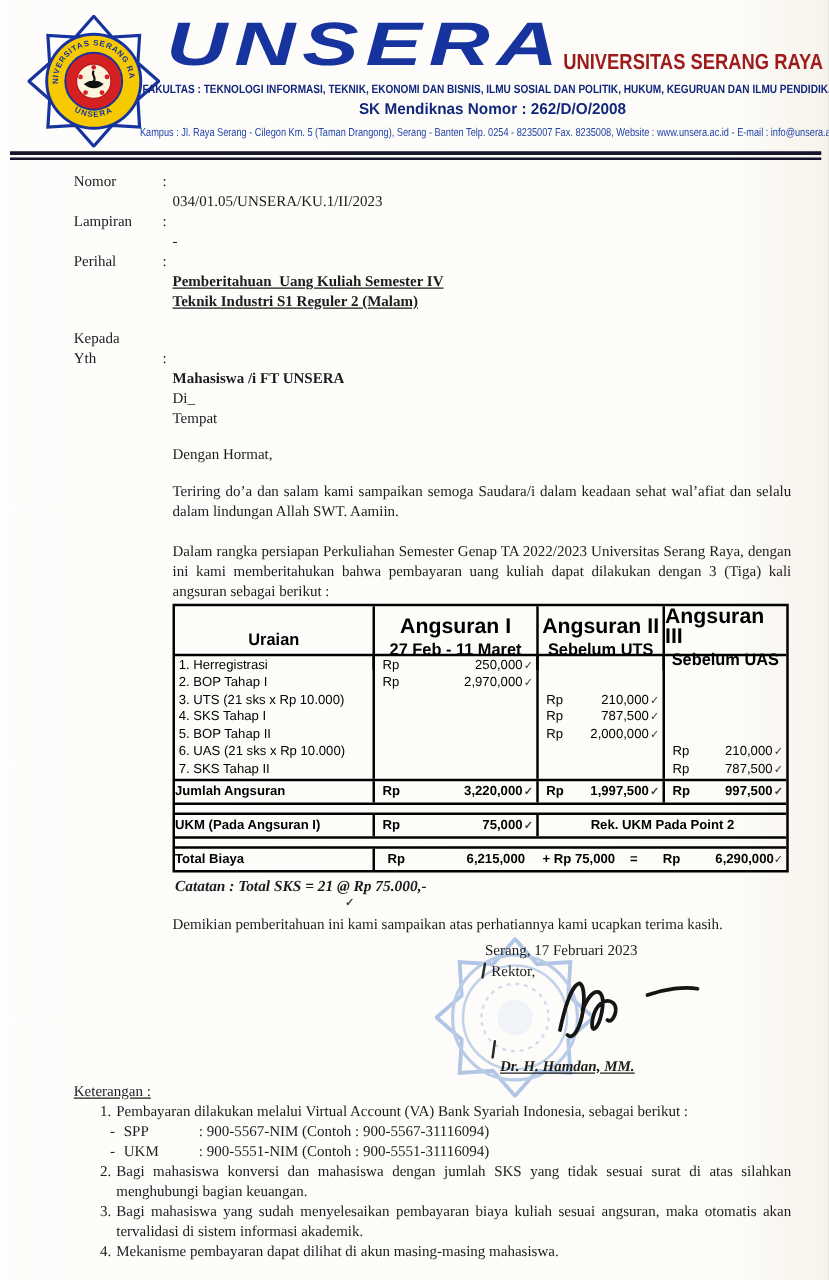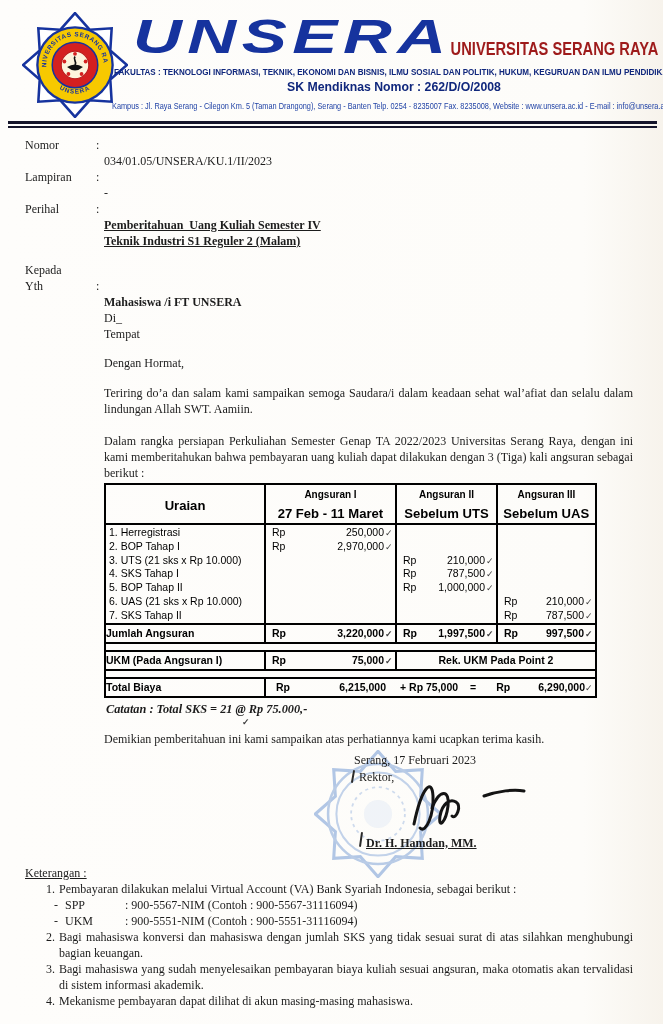--- a/index.html
+++ b/index.html
@@ -15,37 +15,37 @@
             font-weight:bold;font-size:17.5px;color:#9e1b1b;white-space:nowrap;
             transform:scaleX(.84);transform-origin:right center;}
   .hline{position:absolute;white-space:nowrap;font-family:"Liberation Sans",sans-serif;
          left:394px;transform:translateX(-50%) scaleX(var(--sx,1));}
   .fakultas{top:66px;font-size:9.6px;font-weight:bold;color:#10277c;--sx:.84;}
   .skline{top:80px;font-size:12.5px;font-weight:bold;color:#10277c;--sx:.98;}
   .kampus{top:101px;font-size:9.2px;color:#2143a6;--sx:.80;}
   .rule1{position:absolute;left:8px;right:6px;top:121px;height:3px;background:#15152b;}
   .rule2{position:absolute;left:8px;right:6px;top:126px;height:2px;background:#15152b;}
   
-  .letter{position:relative;padding:137px 30px 0 25px;font-size:12px;line-height:16px;}
+  .letter{position:relative;padding:137px 30px 0 59px;font-size:12px;line-height:16px;}
   .meta-row{display:grid;grid-template-columns:71px 8px auto;}
   .meta-row .v{white-space:pre;margin-top:16px;}
   .bold{font-weight:bold;}
   .ul{text-decoration:underline;}
   .perihal2{margin-left:79px;}
   .gap13{height:13px;}.gap14{height:14px;}.gap16{height:16px;}
   .tempat{}
   .body{margin-left:79px;}
   .just{text-align:justify;}
   
   .doc-table{margin-top:2px;width:493px;border:2px solid #000;box-sizing:border-box;
              font-family:"Liberation Sans",sans-serif;font-size:10.5px;color:#000;}
   .t-head{display:grid;grid-template-columns:158px 131px 101px 99px;height:38px;border-bottom:2px solid #000;}
   .t-head .th{display:flex;flex-direction:column;align-items:center;justify-content:center;font-weight:bold;}
   .t-head .th+.th{border-left:2px solid #000;}
-  .t-head .h1{font-size:10px;}
+  .t-head .h1{font-size:17px;}
   .t-head .h2{font-size:13.5px;margin-top:3px;white-space:nowrap;transform:scaleX(.97);}
   .t-items{display:grid;grid-template-columns:158px 131px 101px 99px;border-bottom:2px solid #000;}
   .t-items .col{padding-top:1px;}
   .t-items .col+.col{border-left:2px solid #000;}
   .t-items .line{height:13.8px;line-height:13.8px;white-space:nowrap;}
   .t-items .labels .line{padding-left:3px;}
   .money{display:flex;align-items:baseline;}
   .money .rp{padding-left:6px;width:20px;}
   .money .amt{flex:1;text-align:right;}
   .money .tick{width:10px;text-align:left;padding-left:1px;font-size:9px;color:#3c3c3c;}
@@ -64,21 +64,21 @@
   .mergedT .rp2{margin-left:20px;}
   .mergedT .amt2{flex:1;text-align:right;}
   .mergedT .tick{width:10px;font-size:9px;font-weight:normal;color:#3c3c3c;}
   
   .catatan{position:relative;margin-top:3px;margin-left:2px;font-weight:bold;font-style:italic;font-size:12.3px;}
   .catatan .sub-tick{position:absolute;left:136px;top:13px;font-size:9px;color:#3c3c3c;font-style:normal;}
   
   .sig-block{position:relative;height:115px;margin-top:3px;}
   .sig-date{position:absolute;left:250px;top:2px;}
   .sig-role{position:absolute;left:255px;top:19px;}
-  .sig-name{position:absolute;left:262px;top:85px;font-weight:bold;text-decoration:underline;}
+  .sig-name{position:absolute;left:262px;top:95px;font-weight:bold;text-decoration:underline;font-style:italic;}
   .stamp{position:absolute;left:210px;top:0px;width:128px;height:128px;opacity:.8;}
   .sig-svg{position:absolute;left:288px;top:22px;width:140px;height:70px;}
   .pen-mark{position:absolute;width:2px;background:#2a2a2a;border-radius:1px;}
   .pm1{left:248px;top:20px;height:13px;transform:rotate(10deg);}
   .pm2{left:256px;top:82px;height:15px;transform:rotate(8deg);}
   
   .ket-title{text-decoration:underline;}
   .ket-item{display:grid;grid-template-columns:13px auto;margin-left:21px;}
   .ket-sub{display:grid;grid-template-columns:11px 60px auto;margin-left:29px;}
 </style>
@@ -210,21 +210,21 @@
                 <span class="amt">210,000</span>
                 <span class="tick">✓</span>
               </div>
             <div class="line money">
                 <span class="rp">Rp</span>
                 <span class="amt">787,500</span>
                 <span class="tick">✓</span>
               </div>
             <div class="line money">
                 <span class="rp">Rp</span>
-                <span class="amt">1,000,000</span>
+                <span class="amt">2,000,000</span>
                 <span class="tick">✓</span>
               </div>
             <div class="line money"></div>
               <div class="line money"></div>
           </div>
           <div class="col">
             <div class="line money"></div>
               <div class="line money"></div>
               <div class="line money"></div>
               <div class="line money"></div>

